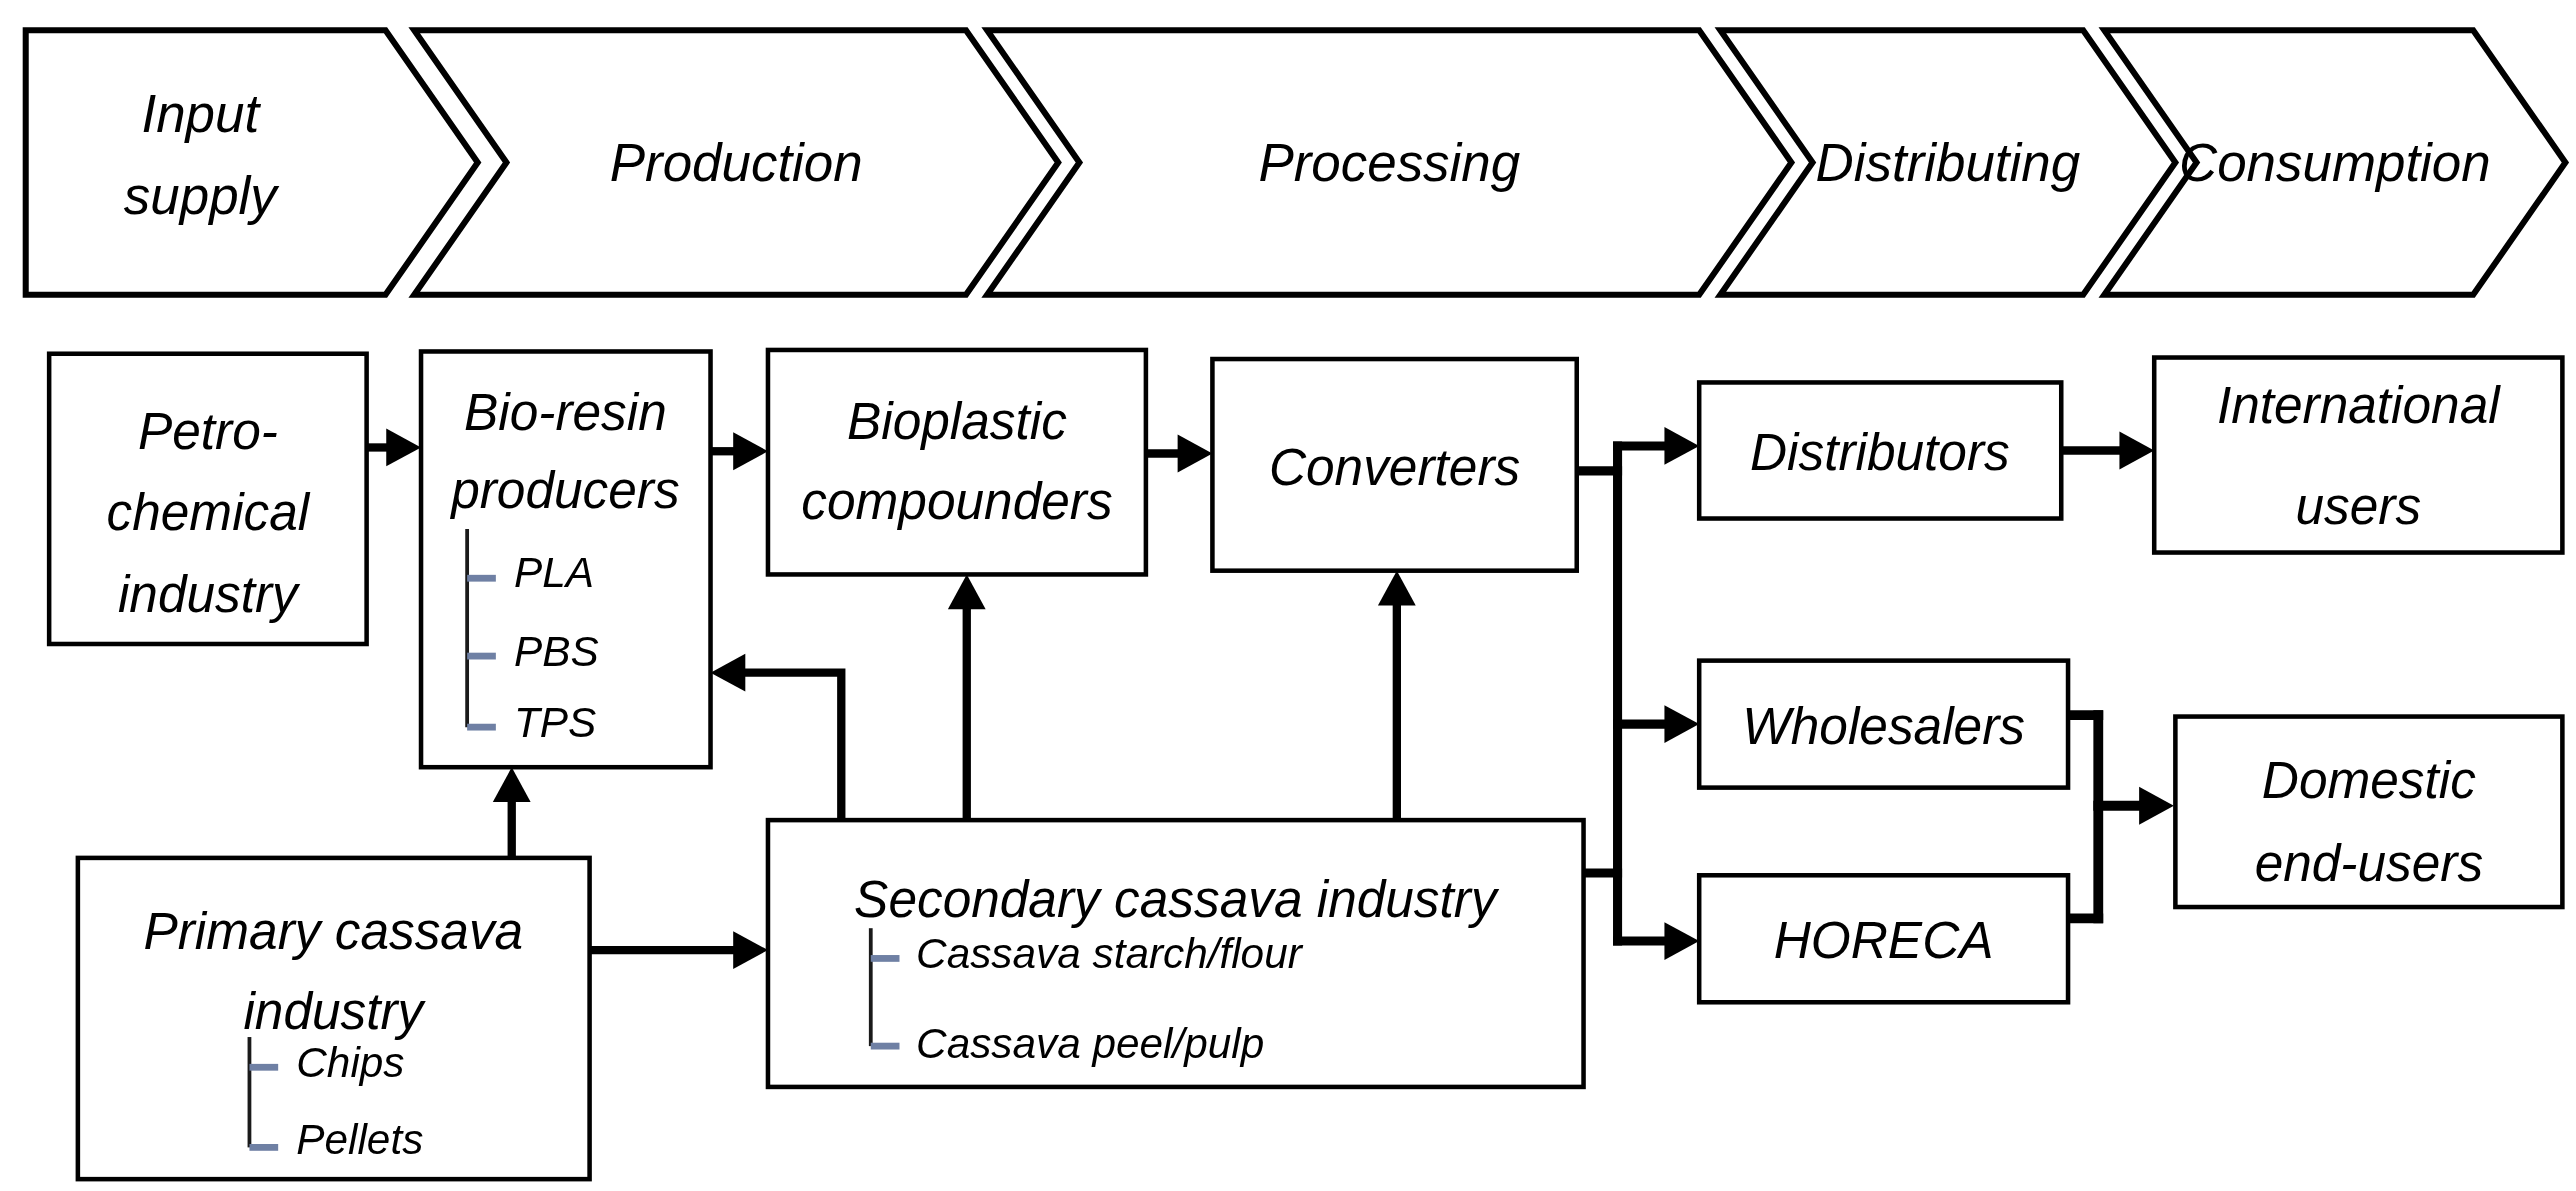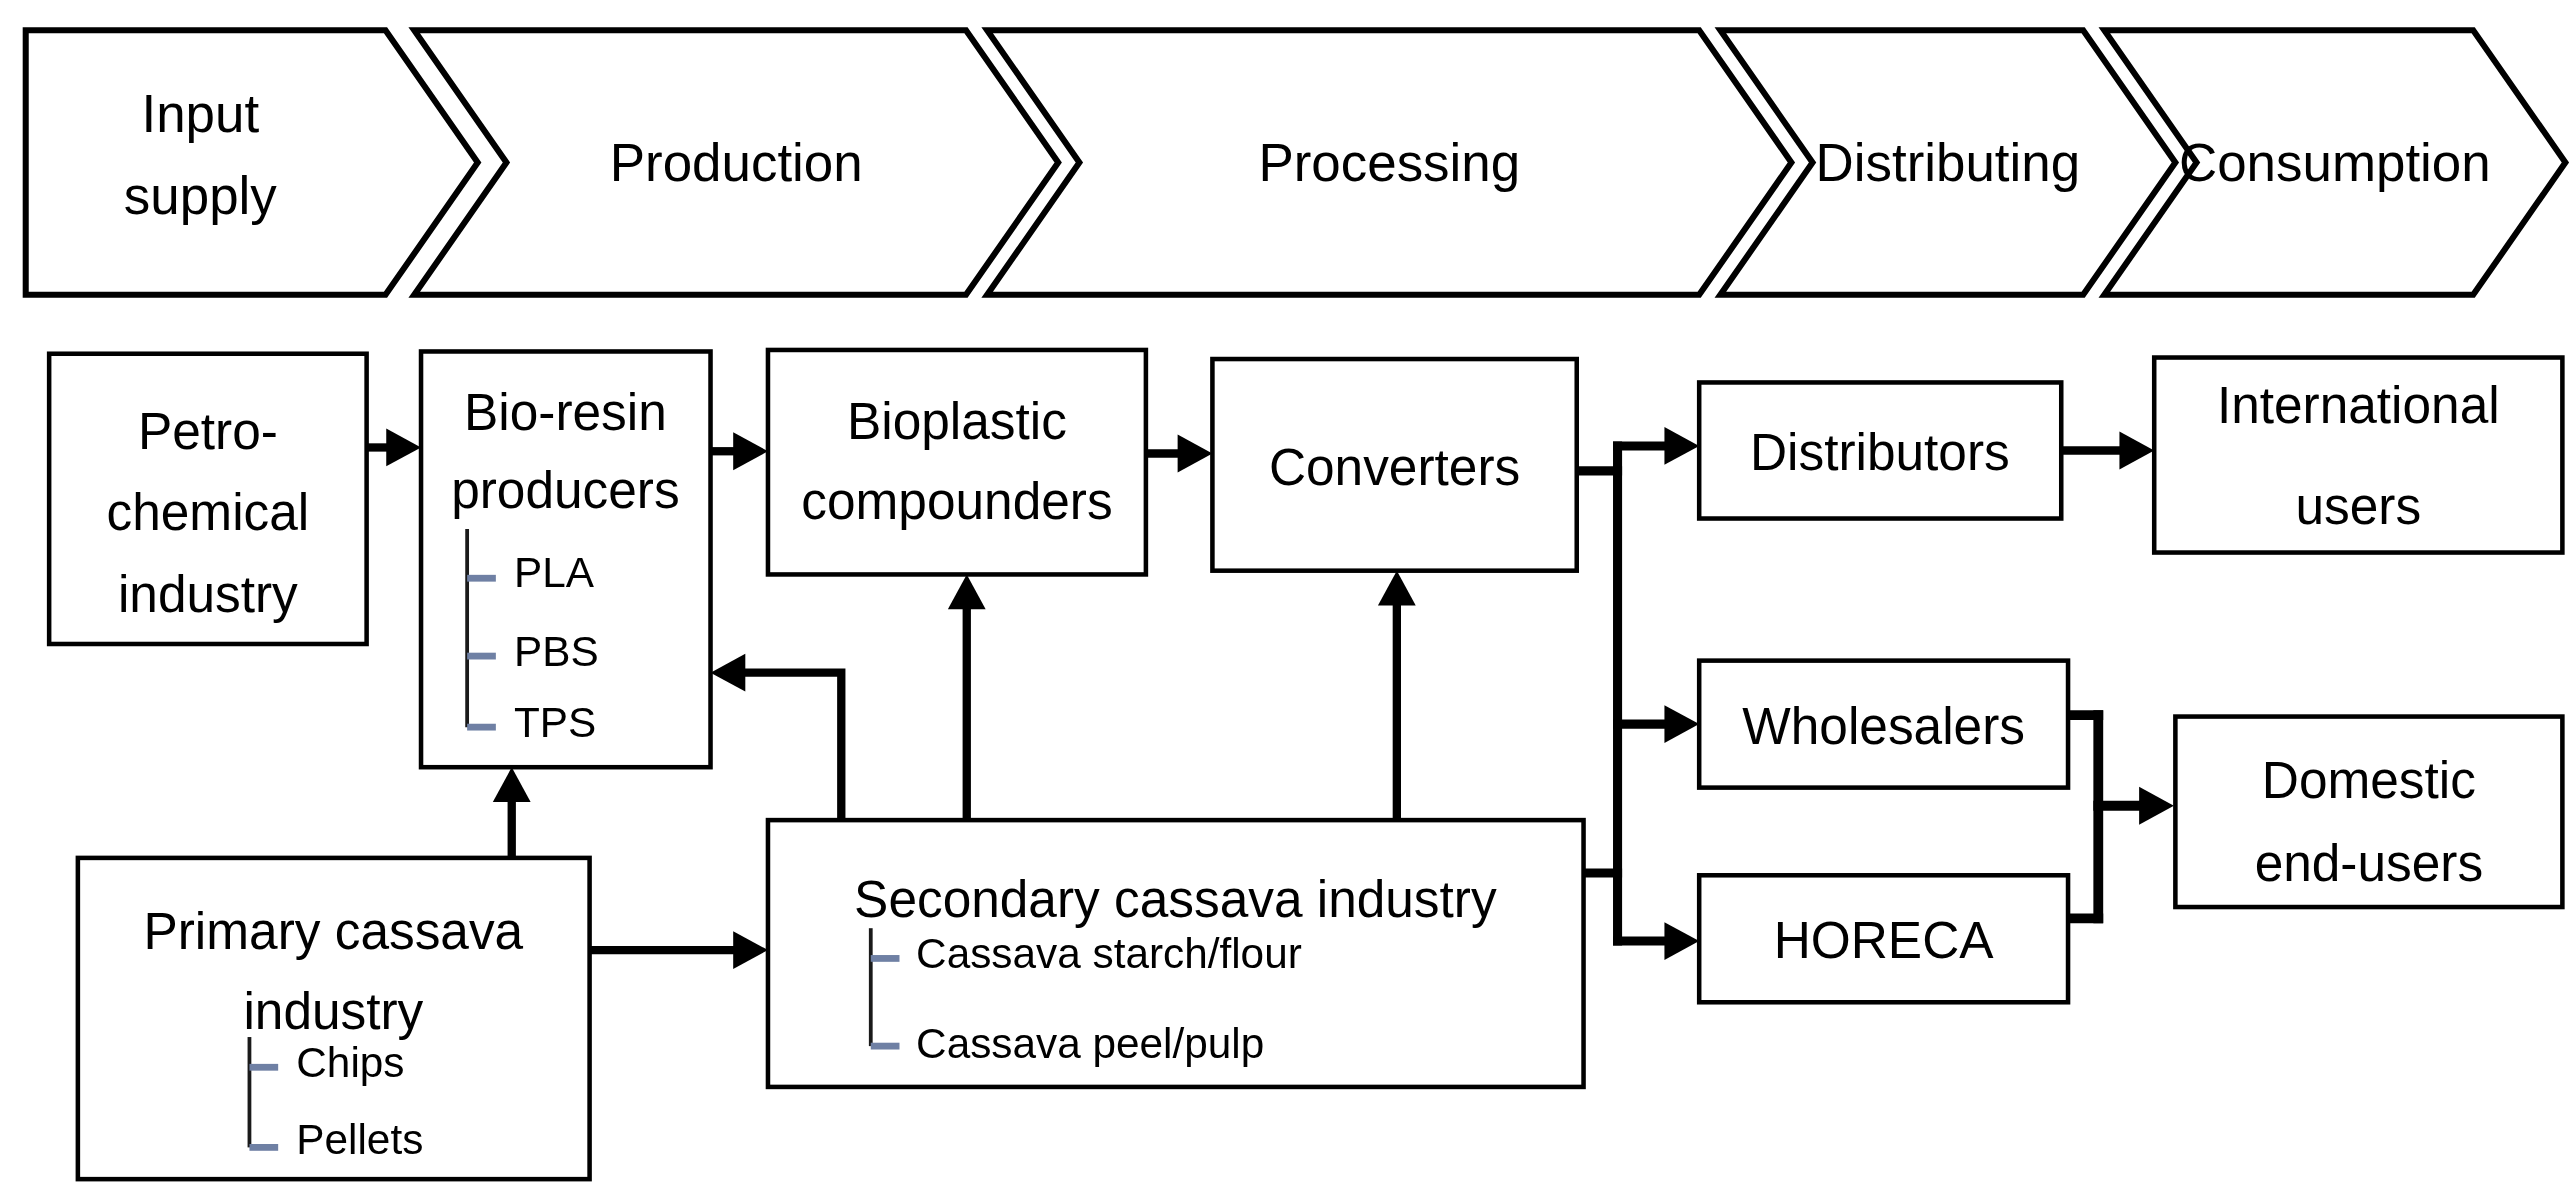--- a/index.html
+++ b/index.html
@@ -1,16 +1,16 @@
 <!DOCTYPE html>
 <html style="font-size:12px"><head>
 <meta charset="utf-8">
 <style>
   html,body{margin:0;padding:0;background:#ffffff;}
-  .page{width:100vw;max-width:100%;}
+  .page{width:100vw;max-width:100%;font-style:italic;}
   svg{display:block;width:100%;height:auto;background:#ffffff;}
   svg text{
     font-family:"Liberation Sans","DejaVu Sans",sans-serif;
     fill:#000000;
     dominant-baseline:central;
   }
   .chev{fill:#ffffff;stroke:#000000;stroke-width:8;stroke-linejoin:miter;}
   .box{fill:#ffffff;stroke:#000000;stroke-width:6;}
   .stage-label{font-size:70px;text-anchor:middle;}
   .box-label{font-size:68px;text-anchor:middle;}

